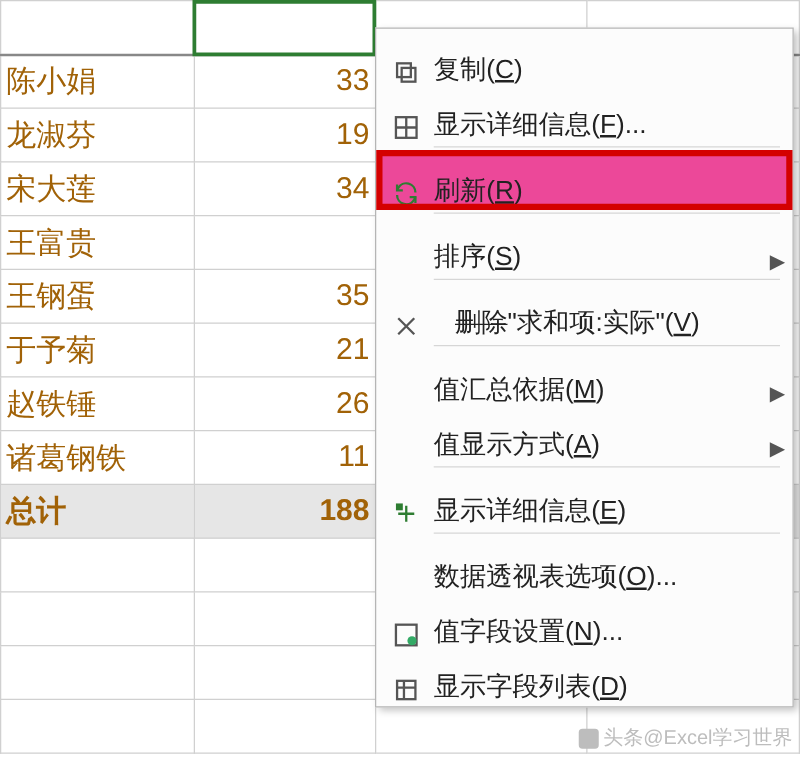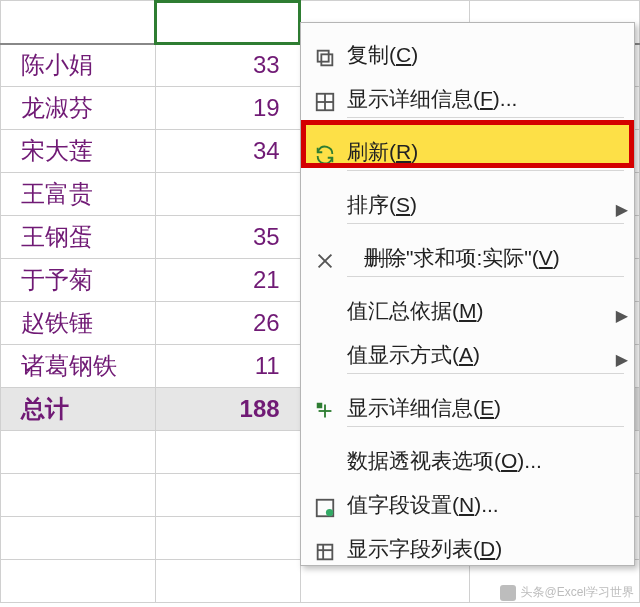--- a/index.html
+++ b/index.html
@@ -12,22 +12,22 @@
   }
   
   .sheet{
     position:absolute;left:0;top:0;width:640px;
     border-collapse:collapse;
   }
   .sheet td{
     border:1px solid #d0d0d0;
     height:43px;
     font-size:24px;
-    padding:0 20px;
-    color:#701a75;
+    padding:0 4px;
+    color:#a16207;
     background:#fff;
   }
   .colA{width:155px;text-align:left;}
   .colB{width:145px;text-align:right;}
   .colC{width:170px;}
   .colD{width:170px;}
   .hdr td{border-bottom:2px solid #888;}
   .total td{background:#e6e6e6;font-weight:bold;}
   .sel{outline:3px solid #2e7d32;outline-offset:-2px;}
   
@@ -49,31 +49,31 @@
   }
   .mi .ic{
     width:44px;display:flex;align-items:center;justify-content:center;
   }
   .mi .lbl{flex:1;white-space:nowrap;padding-right:10px;}
   .mi .sub{
     width:20px;text-align:center;color:#555;font-size:16px;
   }
   .mi u{text-decoration:underline;}
   .mi.hl{
-    background:#fde047;
+    background:#ec4899;
     outline:5px solid #d40000;
     outline-offset:-3px;
   }
   .sep{height:1px;background:#d6d6d6;margin:4px 8px 4px 44px;}
   .ic svg{width:22px;height:22px;}
   .strike{text-decoration:line-through;text-decoration-thickness:1px;margin-left:17px;}
   
   .wm{
     position:absolute;right:6px;bottom:6px;
-    font-size:12px;color:#bdbdbd;
+    font-size:16px;color:#bdbdbd;
     display:flex;align-items:center;gap:4px;
   }
   .wm .logo{
     width:16px;height:16px;border-radius:3px;background:#bdbdbd;
     display:inline-block;
   }
 </style>
 </head>
 <body>
 

